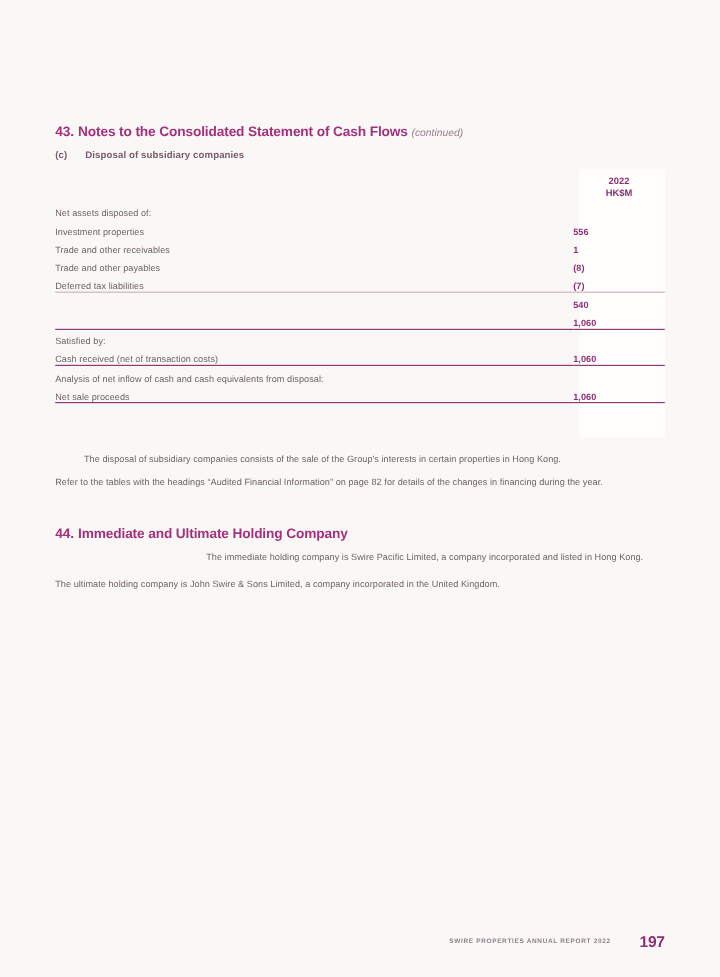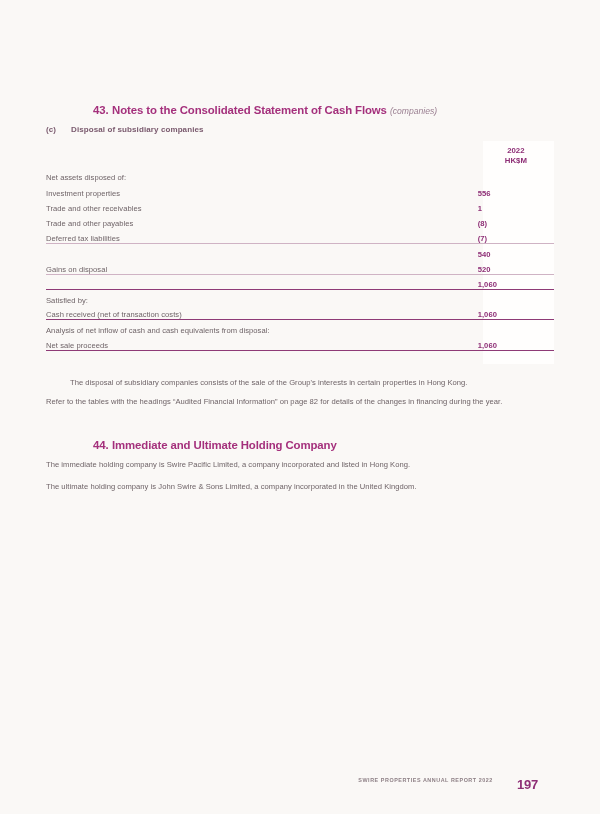--- a/index.html
+++ b/index.html
@@ -49,21 +49,20 @@
     font-weight: bold;
     font-size: 11.4px;
     letter-spacing: -0.1px;
     margin: 0;
     padding: 0;
     line-height: 1.1;
   }
   .sec-heading .num {
     display: inline-block;
     min-width: 19px;
-    margin-left: 47px;
   }
   .sec-heading .cont {
     font-weight: normal;
     font-style: italic;
     font-size: 8.6px;
     color: #9a7f91;
     letter-spacing: 0;
   }
 
   .h43 { position: absolute; left: 0; top: 104px; }
@@ -133,30 +132,30 @@
   .para {
     position: absolute;
     font-size: 7.6px;
     line-height: 1.52;
     color: #6e6367;
     letter-spacing: 0.04px;
     width: 490px;
   }
   .p1 { left: 24px; top: 377px; width: 470px; }
   .p2 { left: 0;   top: 396px; }
-  .p3 { left: 0;   top: 459px; }
+  .p3 { left: 0;   top: 459px; text-align: right; }
   .p4 { left: 0;   top: 481px; }
 
   
   .footer {
     position: absolute;
-    right: 62px;
+    right: 46px;
     bottom: 22px;
     display: flex;
-    align-items: flex-start;
+    align-items: center;
     gap: 24px;
     z-index: 2;
   }
   .footer-text {
     font-size: 5.4px;
     letter-spacing: 0.55px;
     color: #8d7f85;
     font-weight: bold;
     text-transform: uppercase;
   }
@@ -170,21 +169,21 @@
 </head>
 <body>
 
 <div class="page">
 
   <div class="value-band"></div>
 
   <div class="content">
 
     <div class="sec-heading h43">
-      <span class="num">43.</span><span>Notes to the Consolidated Statement of Cash Flows</span> <span class="cont">(companies)</span>
+      <span class="num">43.</span><span>Notes to the Consolidated Statement of Cash Flows</span> <span class="cont">(continued)</span>
     </div>
 
     <div class="subsec">
       <span class="lbl">(c)</span><span>Disposal of subsidiary companies</span>
     </div>
 
     <table class="tbl">
       <thead>
         <tr class="r-head rule-thin">
           <th class="c-label"></th>
@@ -212,24 +211,20 @@
             <td class="c-val">(8)</td>
           </tr>
           <tr class="r rule-thin">
             <td class="c-label ind1">Deferred tax liabilities</td>
             <td class="c-val">(7)</td>
           </tr>
           <tr class="r">
             <td class="c-label"></td>
             <td class="c-val">540</td>
           </tr>
-          <tr class="r rule-thin">
-            <td class="c-label">Gains on disposal</td>
-            <td class="c-val">520</td>
-          </tr>
           <tr class="r rule-thick">
             <td class="c-label"></td>
             <td class="c-val">1,060</td>
           </tr>
           <tr class="r">
             <td class="c-label">Satisfied by:</td>
             <td class="c-val"></td>
           </tr>
           <tr class="r rule-thick">
             <td class="c-label ind1">Cash received (net of transaction costs)</td>

